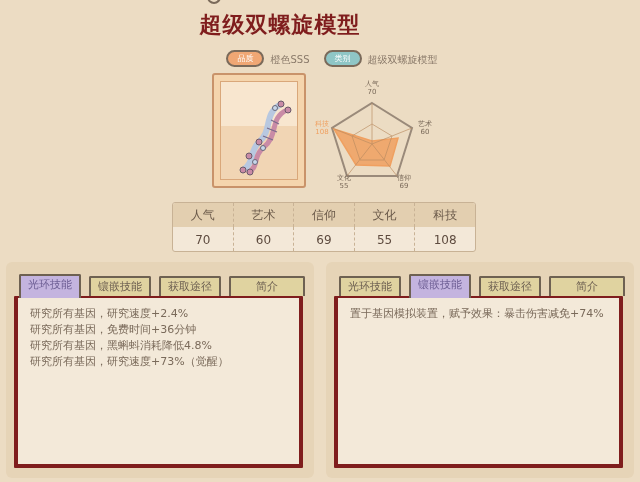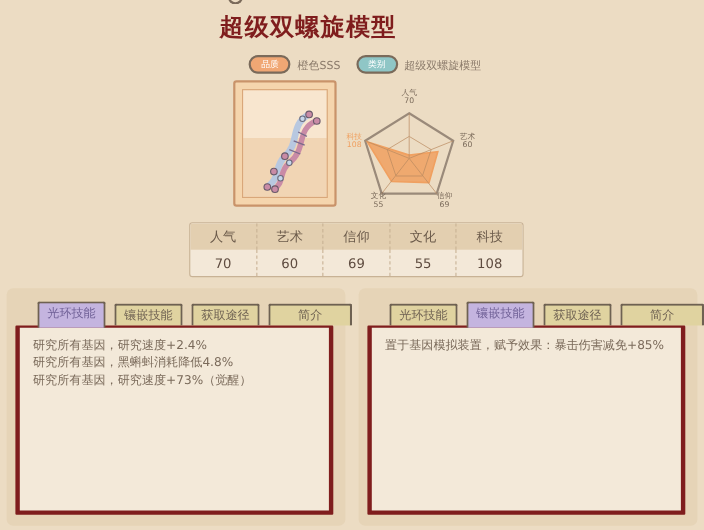--- a/index.html
+++ b/index.html
@@ -63,21 +63,21 @@
   }
   .stats-row .cell:last-child { border-right: none; }
   .stats-row.vals .cell { line-height: 26px; color: #5e4b3f; }
 
   .panel {
     position: absolute; top: 262px; width: 308px; height: 216px;
     background: #e6d4b7; border-radius: 6px;
   }
   .panel.left { left: 6px; }
   .panel.right { left: 326px; }
-  .tabs { position: absolute; top: 14px; left: 28px; display: flex; gap: 8px; }
+  .tabs { position: absolute; top: 14px; left: 13px; display: flex; gap: 8px; }
   .tab {
     height: 20px; padding: 0 5px; font-size: 11px; line-height: 18px;
     background: #e0d3a0; border: 2px solid #6e6152; border-bottom: none;
     border-radius: 2px 2px 0 0; color: #6e6152;
   }
   .tab.active { background: #c4b4df; color: #6e5f95; height: 24px; margin-top: -2px; z-index: 3; position: relative; }
   .tab.w1 { width: 62px; text-align: center; }
   .tab.w2 { width: 76px; text-align: center; }
   .content {
     position: absolute; top: 34px; left: 8px; width: 289px; height: 172px;
@@ -181,28 +181,29 @@
 
 <div class="panel left">
   <div class="tabs">
     <div class="tab active w1">光环技能</div>
     <div class="tab w1">镶嵌技能</div>
     <div class="tab w1">获取途径</div>
     <div class="tab w2">简介</div>
   </div>
   <div class="content">
     <p>研究所有基因，研究速度+2.4%</p>
+    <p>研究所有基因，免费时间+36分钟</p>
     <p>研究所有基因，黑蝌蚪消耗降低4.8%</p>
     <p>研究所有基因，研究速度+73%（觉醒）</p>
   </div>
 </div>
 
 <div class="panel right">
   <div class="tabs">
     <div class="tab w1">光环技能</div>
     <div class="tab active w1">镶嵌技能</div>
     <div class="tab w1">获取途径</div>
     <div class="tab w2">简介</div>
   </div>
   <div class="content">
-    <p>置于基因模拟装置，赋予效果：暴击伤害减免+85%</p>
+    <p>置于基因模拟装置，赋予效果：暴击伤害减免+74%</p>
   </div>
 </div>
 
 </body></html>

